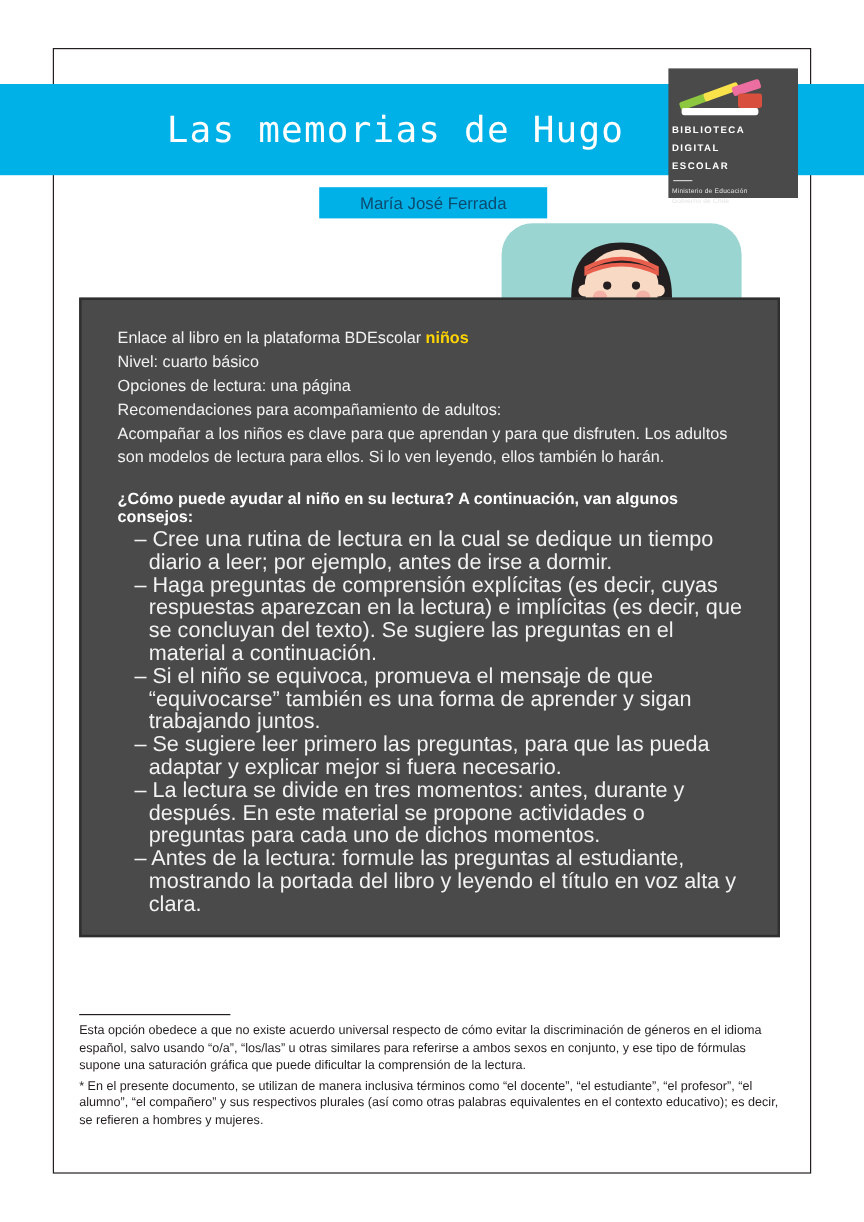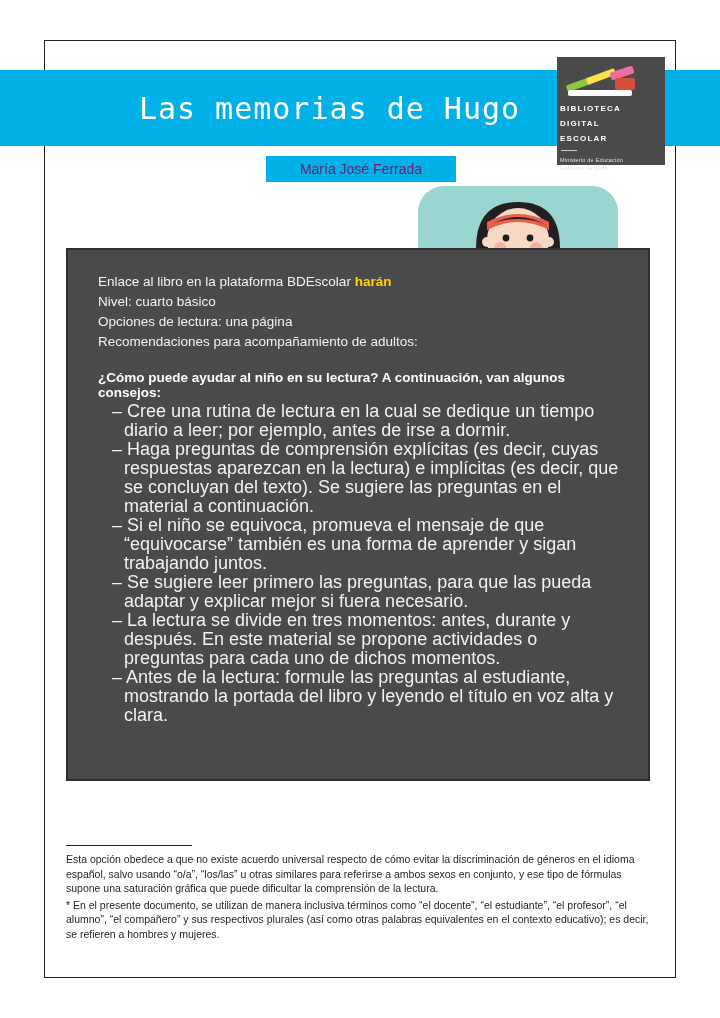--- a/index.html
+++ b/index.html
@@ -53,21 +53,21 @@
   }
 
   
   .author-pill {
     position: absolute;
     left: 266px;
     top: 156px;
     width: 190px;
     height: 26px;
     background: #00b1e8;
-    color: #701a75;
+    color: #0c4a6e;
     font-size: 14px;
     display: flex;
     align-items: center;
     justify-content: center;
     font-family: "Liberation Sans", sans-serif;
     text-align: right;
   }
 
   
   .logo-box {
@@ -263,26 +263,27 @@
     <circle cx="122" cy="116" r="7" fill="#f7d9c4"></circle>
 
     <rect x="0" y="126" width="200" height="12" fill="#5f8f93"></rect>
   </svg>
 </div>
 
 <div class="content-card">
 
   <div class="meta-line">
     <span>Enlace al libro en la plataforma BDEscolar</span>
-    <span class="meta-link">harán</span>
+    <span class="meta-link">niños</span>
   </div>
   <div class="meta-line">Nivel: cuarto básico</div>
   <div class="meta-line">Opciones de lectura: una página</div>
   <div class="meta-line">Recomendaciones para acompañamiento de adultos:</div>
 
+  <div class="q-body">Acompañar a los niños  es clave para que aprendan y para que disfruten. Los adultos son modelos de lectura para ellos. Si lo ven leyendo, ellos también lo harán.</div>
 
   <div class="q-heading">¿Cómo puede ayudar al niño en su lectura? A continuación, van algunos consejos:</div>
   <ul class="bullets">
     <li>– Cree una rutina de lectura en la cual se dedique un tiempo diario a leer; por ejemplo, antes de irse a dormir.</li>
     <li>– Haga preguntas de comprensión explícitas (es decir, cuyas respuestas aparezcan en la lectura) e implícitas (es decir, que se concluyan del texto). Se sugiere las preguntas en el material a continuación.</li>
     <li>– Si el niño se equivoca, promueva el mensaje de que “equivocarse” también es una forma de aprender y sigan trabajando juntos.</li>
   </ul>
 
   <ul class="bullets">
     <li>– Se sugiere leer primero las preguntas, para que las pueda adaptar y explicar mejor si fuera necesario.</li>

